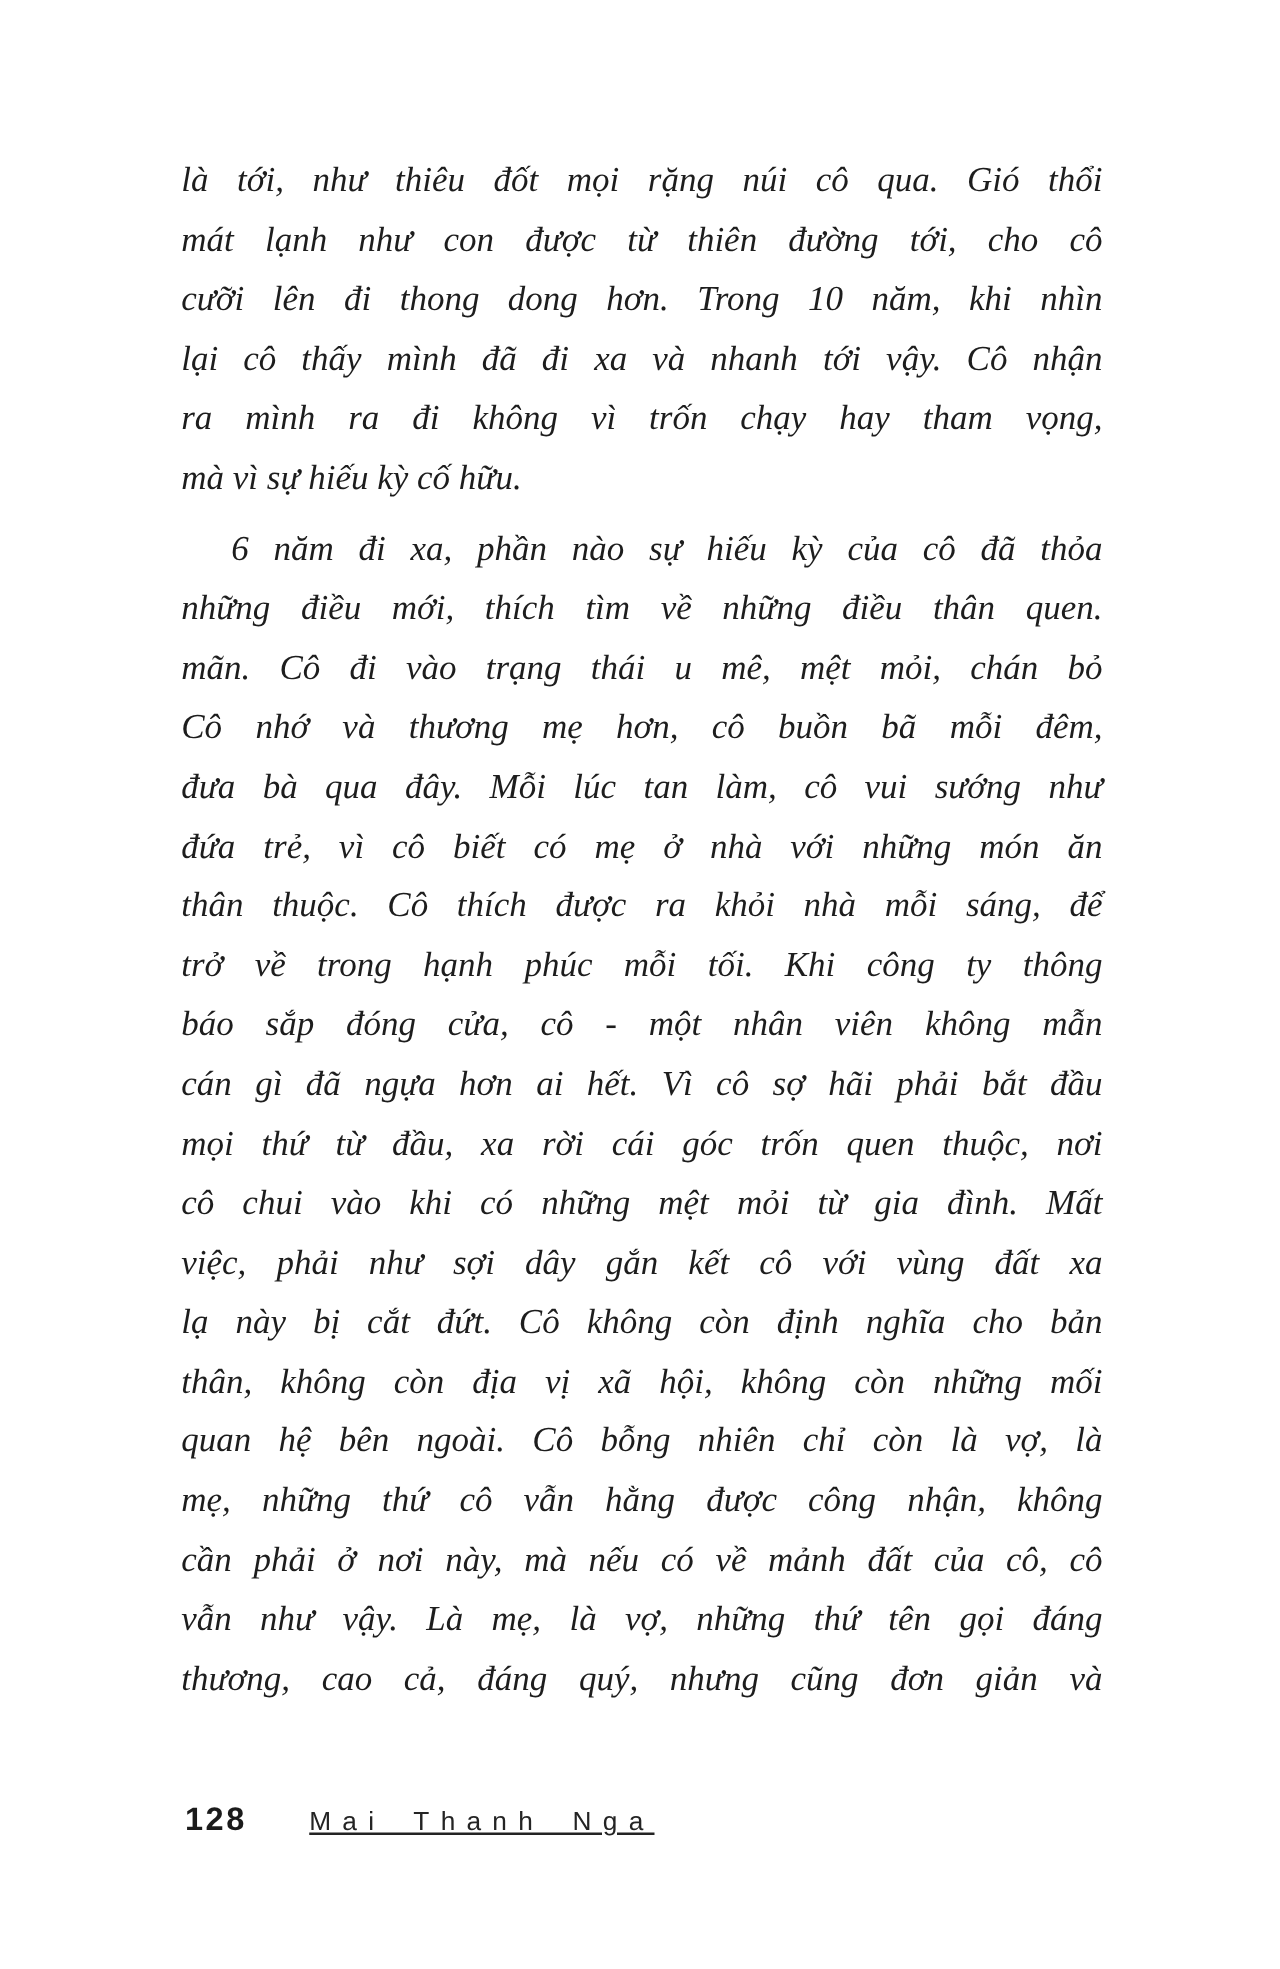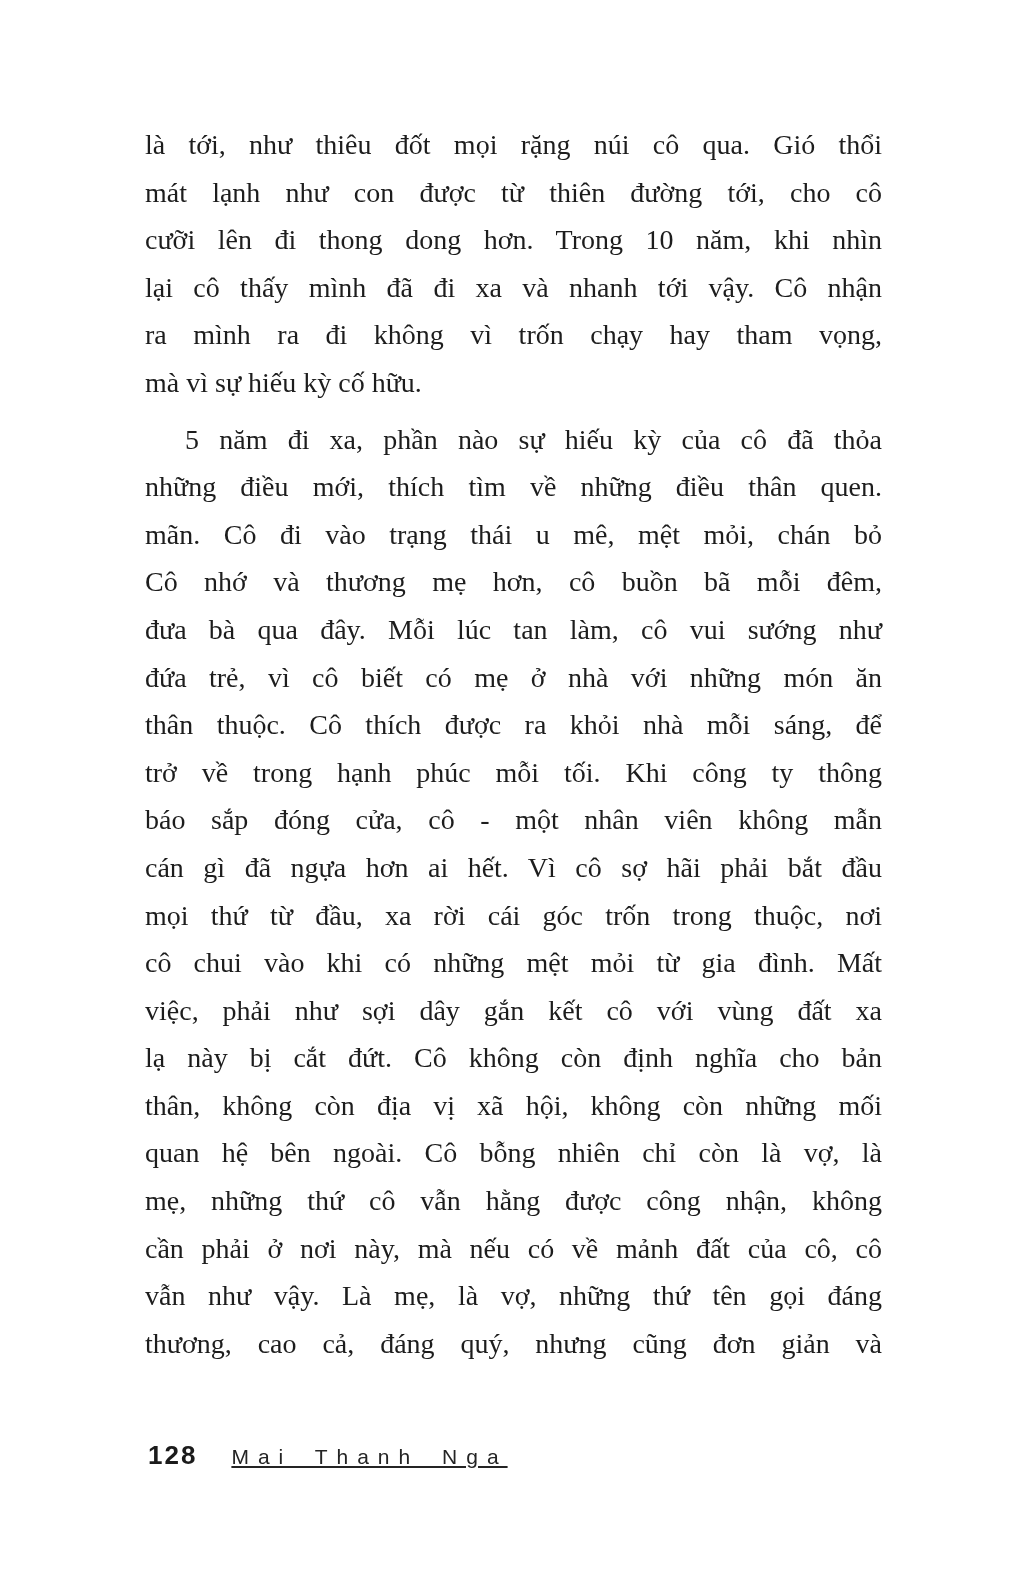--- a/index.html
+++ b/index.html
@@ -21,40 +21,40 @@
   .text-block {
     position: absolute;
     left: 145px;
     top: 121px;
     width: 737px;
     font-family: "Liberation Serif", "DejaVu Serif", serif;
     font-size: 28px;
     line-height: 47.6px;
     color: #1d1d1d;
   }
-  .paragraph { margin: 0; }
+  .paragraph { margin: 0; font-style: italic; }
   .paragraph + .paragraph { margin-top: 9px; }
   .line {
     text-align: justify;
     text-align-last: justify;
     white-space: normal;
   }
   .line.para-last {
     text-align-last: left;
   }
   .paragraph.indented .line:first-child {
     text-indent: 40px;
   }
   .footer {
     position: absolute;
     left: 148px;
     top: 1440px;
     display: flex;
     align-items: baseline;
-    gap: 34px;
+    gap: 50px;
     font-family: "Liberation Sans", "DejaVu Sans", sans-serif;
   }
   .page-number {
     font-size: 26px;
     font-weight: 600;
     letter-spacing: 2px;
     color: #1b1b1b;
   }
   .author {
     font-size: 21px;
@@ -72,31 +72,31 @@
   <div class="text-block">
       <div class="paragraph">
         <div class="line">là tới, như thiêu đốt mọi rặng núi cô qua. Gió thổi</div>
         <div class="line">mát lạnh như con được từ thiên đường tới, cho cô</div>
         <div class="line">cưỡi lên đi thong dong hơn. Trong 10 năm, khi nhìn</div>
         <div class="line">lại cô thấy mình đã đi xa và nhanh tới vậy. Cô nhận</div>
         <div class="line">ra mình ra đi không vì trốn chạy hay tham vọng,</div>
         <div class="line para-last">mà vì sự hiếu kỳ cố hữu.</div>
       </div>
       <div class="paragraph indented">
-        <div class="line">5 năm đi xa, phần nào sự hiếu kỳ của cô đã thỏa</div>
+        <div class="line">6 năm đi xa, phần nào sự hiếu kỳ của cô đã thỏa</div>
         <div class="line">những điều mới, thích tìm về những điều thân quen.</div>
         <div class="line">mãn. Cô đi vào trạng thái u mê, mệt mỏi, chán bỏ</div>
         <div class="line">Cô nhớ và thương mẹ hơn, cô buồn bã mỗi đêm,</div>
         <div class="line">đưa bà qua đây. Mỗi lúc tan làm, cô vui sướng như</div>
         <div class="line">đứa trẻ, vì cô biết có mẹ ở nhà với những món ăn</div>
         <div class="line">thân thuộc. Cô thích được ra khỏi nhà mỗi sáng, để</div>
         <div class="line">trở về trong hạnh phúc mỗi tối. Khi công ty thông</div>
         <div class="line">báo sắp đóng cửa, cô - một nhân viên không mẫn</div>
         <div class="line">cán gì đã ngựa hơn ai hết. Vì cô sợ hãi phải bắt đầu</div>
-        <div class="line">mọi thứ từ đầu, xa rời cái góc trốn trong thuộc, nơi</div>
+        <div class="line">mọi thứ từ đầu, xa rời cái góc trốn quen thuộc, nơi</div>
         <div class="line">cô chui vào khi có những mệt mỏi từ gia đình. Mất</div>
         <div class="line">việc, phải như sợi dây gắn kết cô với vùng đất xa</div>
         <div class="line">lạ này bị cắt đứt. Cô không còn định nghĩa cho bản</div>
         <div class="line">thân, không còn địa vị xã hội, không còn những mối</div>
         <div class="line">quan hệ bên ngoài. Cô bỗng nhiên chỉ còn là vợ, là</div>
         <div class="line">mẹ, những thứ cô vẫn hằng được công nhận, không</div>
         <div class="line">cần phải ở nơi này, mà nếu có về mảnh đất của cô, cô</div>
         <div class="line">vẫn như vậy. Là mẹ, là vợ, những thứ tên gọi đáng</div>
         <div class="line">thương, cao cả, đáng quý, nhưng cũng đơn giản và</div>
       </div>

